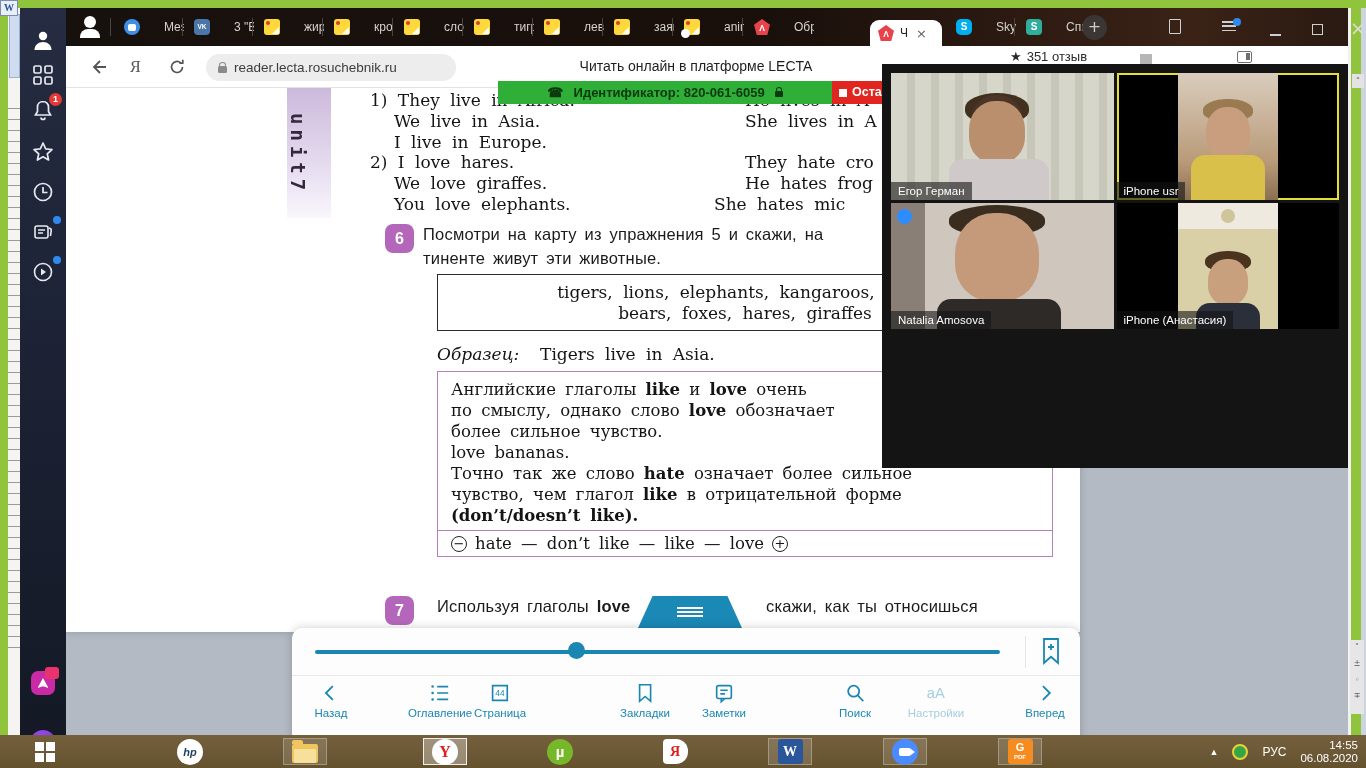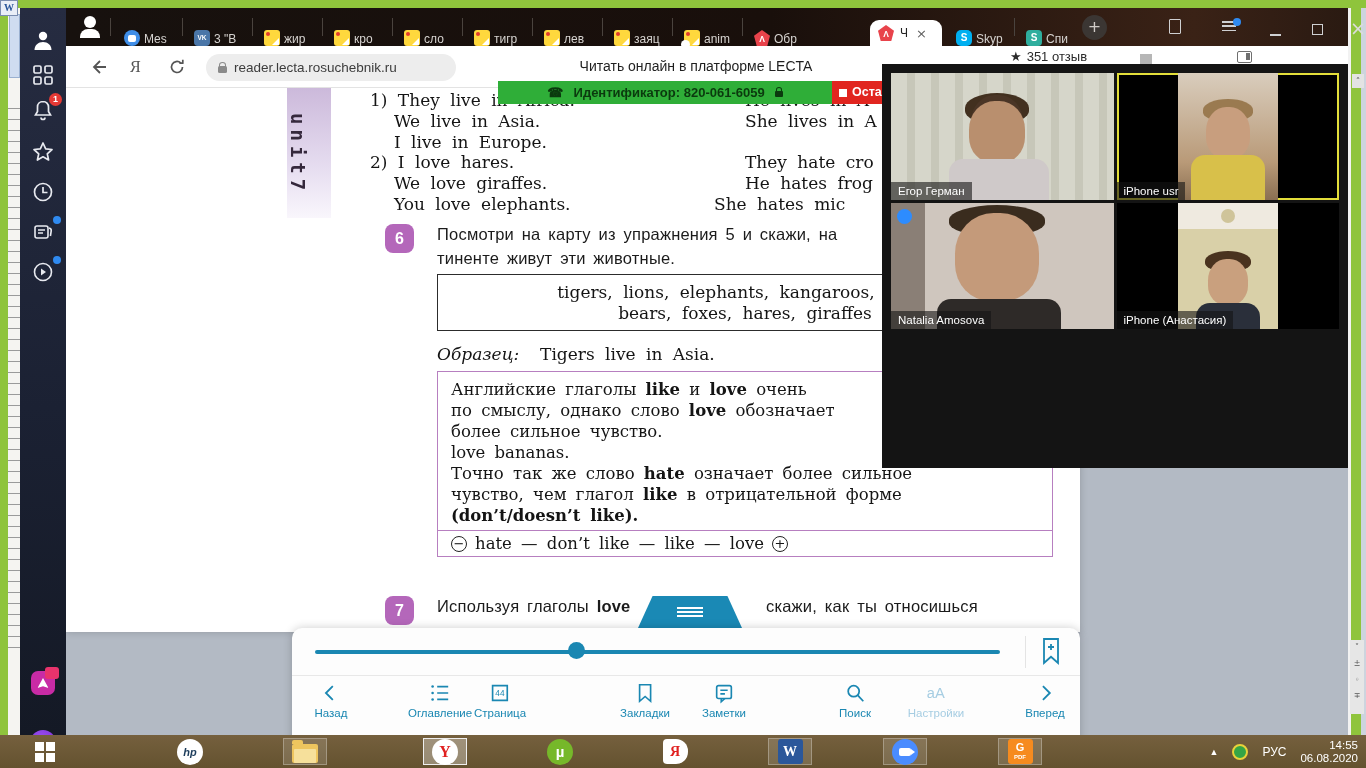--- a/index.html
+++ b/index.html
@@ -42,21 +42,21 @@
     width:11px;height:10px;background:#fff;clip-path:polygon(50% 0,100% 100%,50% 82%,0 100%)}
   .sb-purple{width:26px;height:26px;border-radius:50%;background:radial-gradient(circle at 40% 35%,#9a4ff0,#7a2cd8);position:relative}
 
   
   .tabbar{left:66px;top:8px;width:1282px;height:38px;z-index:10;
     background:linear-gradient(90deg,#17110e 0%,#190f0b 55%,#3a2216 88%,#2a1a12 100%)}
   .tb-profile{position:absolute;left:14px;top:8px;width:20px;height:22px}
   .tb-profile .ph{width:12px;height:12px;background:#fff;border-radius:50%;margin:0 auto}
   .tb-profile .pb{width:20px;height:9px;background:#fff;border-radius:8px 8px 0 0;margin-top:1px}
   .tb-sep{position:absolute;top:10px;width:1px;height:18px;background:#4a433e}
-  .tab{position:absolute;top:0;height:38px;width:70px;display:flex;align-items:flex-end;gap:4px;padding-left:10px}
+  .tab{position:absolute;top:0;height:38px;width:70px;display:flex;align-items:center;gap:24px;padding-left:10px}
   .tlabel{color:#d6d3d0;font-size:12px;white-space:nowrap;overflow:hidden;max-width:36px}
   .tico{width:16px;height:16px;flex:0 0 16px;display:inline-flex;align-items:center;justify-content:center;position:relative;
     font:bold 8px/1 "Liberation Sans",sans-serif;color:#fff}
   .tico.messenger{background:#3f8ee8;border-radius:50%}
   .tico.messenger::after{content:"";width:8px;height:7px;background:#fff;border-radius:2px}
   .tico.vk{background:#4a76a8;border-radius:4px}
   .tico.vk::after{content:"VK";font-size:6.5px}
   .tico.image{background:#ffd83d;border-radius:3px}
   .tico.image::before{content:"";position:absolute;top:2px;left:2px;width:4px;height:4px;background:#e23b2e;border-radius:50%}
   .tico.image::after{content:"";position:absolute;bottom:1px;right:1px;border-left:7px solid transparent;border-bottom:7px solid #fff}
@@ -416,21 +416,21 @@
     <div class="serifline" style="left:679px;top:23px">She lives in A</div>
 
     <div class="serifline" style="left:304px;top:64px">2) I love hares.</div>
     <div class="serifline" style="left:328px;top:85px">We love giraffes.</div>
     <div class="serifline" style="left:328px;top:106px">You love elephants.</div>
     <div class="serifline" style="left:679px;top:64px">They hate cro</div>
     <div class="serifline" style="left:679px;top:85px">He hates frog</div>
     <div class="serifline" style="left:648px;top:106px">She hates mic</div>
 
     <div class="ex-badge" style="left:319px;top:136px">6</div>
-    <div class="ex-text" style="left:371px;top:134px">
+    <div class="ex-text" style="left:357px;top:134px">
       <div>Посмотри на карту из упражнения 5 и скажи, на</div>
       <div>тиненте живут эти животные.</div>
     </div>
 
     <div class="word-box">
       <div>tigers, lions, elephants, kangaroos, croco</div>
       <div>bears, foxes, hares, giraffes</div>
     </div>
 
     <div class="serifline" style="left:371px;top:256px">

